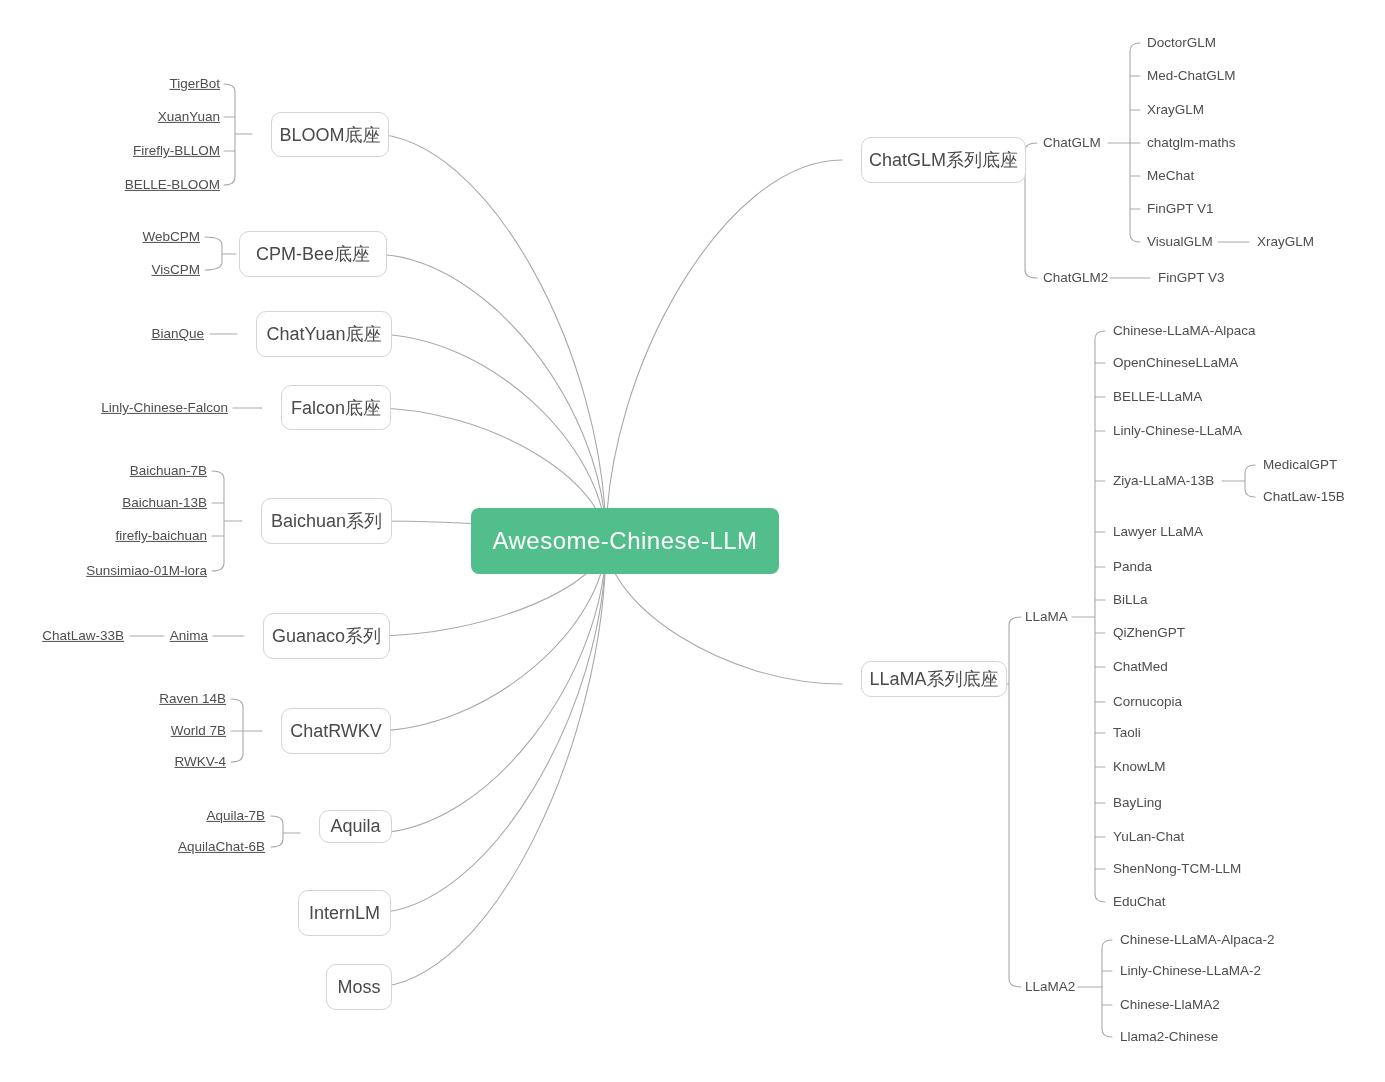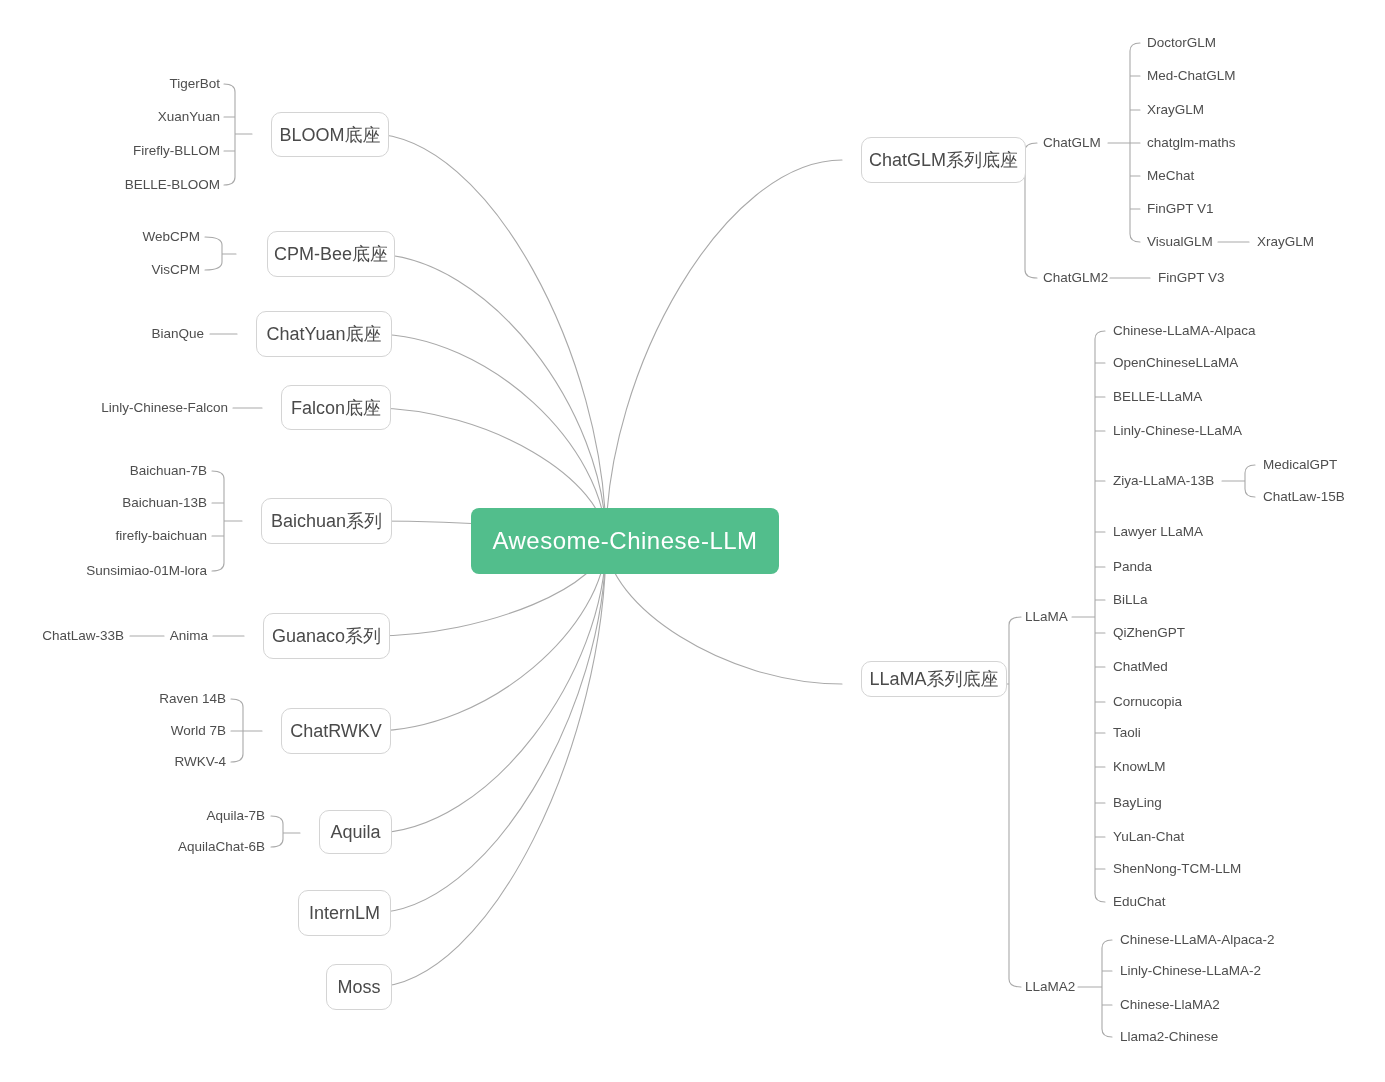--- a/index.html
+++ b/index.html
@@ -18,21 +18,21 @@
     font-size:18px;white-space:nowrap;cursor:default;margin-left:19px;
   }
   .root-box{
     background:var(--root-bg,#52be8c);border:none;border-radius:8px;
     color:var(--root-text,#ffffff);font-size:24px;letter-spacing:.5px;
   }
   .leaf{
     position:absolute;z-index:2;transform:translateY(-50%);
     font-size:13.5px;color:var(--leaf-text,#4e4e4e);white-space:nowrap;line-height:1.2;
   }
-  .leaf.ra{text-align:left;}
+  .leaf.ra{text-align:left;text-decoration:underline;}
 </style>
 </head>
 <body>
 
 <svg class="connectors" width="1385" height="1082" viewBox="0 0 1385 1082">
 
   <path d="M371,134 C488,134 606,358 606,541"></path>
   <path d="M372,254 C489,254 606,412 606,541"></path>
   <path d="M373,334 C490,334 606,448 606,541"></path>
   <path d="M372,408 C489,408 606,481 606,541"></path>
@@ -61,27 +61,27 @@
   <path d="M1110,278 L1150,278"></path>
   <path d="M1021,617 Q1009,617 1009,625 L1009,979 Q1009,987 1021,987 M988,684 L1009,684"></path>
   <path d="M1105,331 Q1095,331 1095,339 L1095,894 Q1095,902 1105,902 M1095,363 L1105,363 M1095,397 L1105,397 M1095,431 L1105,431 M1095,481 L1105,481 M1095,532 L1105,532 M1095,567 L1105,567 M1095,600 L1105,600 M1095,633 L1105,633 M1095,667 L1105,667 M1095,702 L1105,702 M1095,733 L1105,733 M1095,767 L1105,767 M1095,803 L1105,803 M1095,837 L1105,837 M1095,869 L1105,869 M1072,617 L1095,617"></path>
   <path d="M1255,465 Q1245,465 1245,473 L1245,489 Q1245,497 1255,497 M1222,481 L1245,481"></path>
   <path d="M1112,940 Q1102,940 1102,948 L1102,1029 Q1102,1037 1112,1037 M1102,971 L1112,971 M1102,1005 L1112,1005 M1078,987 L1102,987"></path>
 </svg>
 
 <div class="box root-box" style="left:452px;top:508px;width:308px;height:66px">Awesome-Chinese-LLM</div>
 
 <div class="box" style="left:252px;top:112px;width:118px;height:45px">BLOOM底座</div>
-<div class="box" style="left:248px;top:231px;width:128px;height:46px">CPM-Bee底座</div>
+<div class="box" style="left:220px;top:231px;width:148px;height:46px">CPM-Bee底座</div>
 <div class="box" style="left:237px;top:311px;width:136px;height:46px">ChatYuan底座</div>
 <div class="box" style="left:262px;top:385px;width:110px;height:45px">Falcon底座</div>
 <div class="box" style="left:242px;top:498px;width:131px;height:46px">Baichuan系列</div>
 <div class="box" style="left:244px;top:613px;width:127px;height:46px">Guanaco系列</div>
 <div class="box" style="left:262px;top:708px;width:110px;height:46px">ChatRWKV</div>
-<div class="box" style="left:300px;top:810px;width:73px;height:44px">Aquila</div>
+<div class="box" style="left:300px;top:810px;width:73px;height:33px">Aquila</div>
 <div class="box" style="left:279px;top:890px;width:93px;height:46px">InternLM</div>
 <div class="box" style="left:307px;top:964px;width:66px;height:46px">Moss</div>
 <div class="box" style="left:842px;top:137px;width:165px;height:46px">ChatGLM系列底座</div>
 <div class="box" style="left:842px;top:661px;width:146px;height:36px">LLaMA系列底座</div>
 
 <div class="leaf ra" style="right:1165px;top:84px">TigerBot</div>
 <div class="leaf ra" style="right:1165px;top:117px">XuanYuan</div>
 <div class="leaf ra" style="right:1165px;top:151px">Firefly-BLLOM</div>
 <div class="leaf ra" style="right:1165px;top:185px">BELLE-BLOOM</div>
 <div class="leaf ra" style="right:1185px;top:237px">WebCPM</div>

